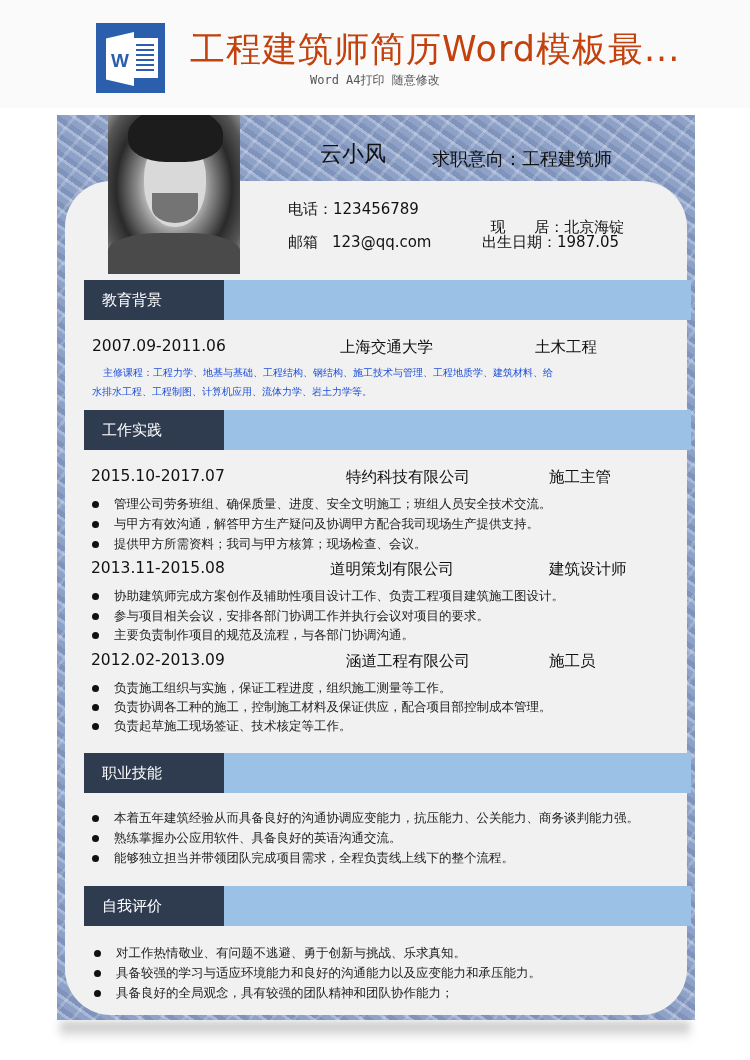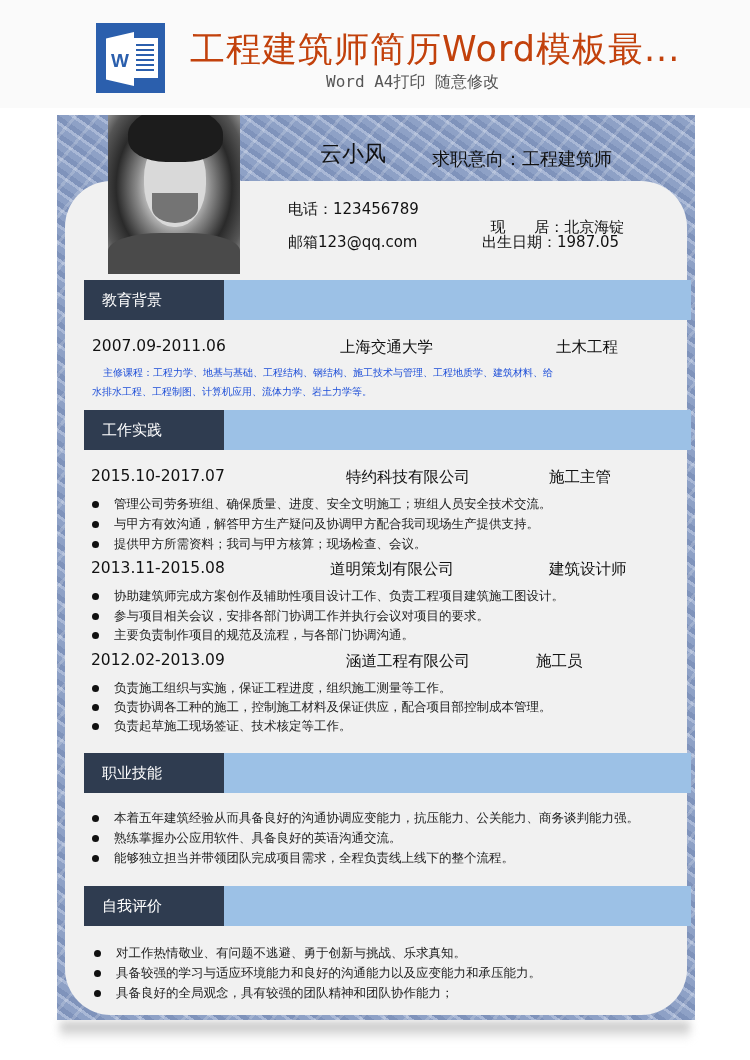--- a/index.html
+++ b/index.html
@@ -10,21 +10,21 @@
   .hdr { position: absolute; left: 0; top: 0; width: 750px; height: 108px; background: #fafafa; }
   .word-icon { position: absolute; left: 96px; top: 23px; width: 69px; height: 70px; background: #2b5fad; }
   .word-icon .page { position: absolute; left: 10px; top: 9px; width: 48px; height: 54px; }
   .word-icon .doc { position: absolute; left: 26px; top: 6px; width: 26px; height: 40px; background: #fff; }
   .word-icon .doc i { position: absolute; left: 4px; width: 18px; height: 2px; background: #2b5fad; }
   .word-icon .cover { position: absolute; left: 0; top: 0; width: 28px; height: 54px; background: #fff;
       clip-path: polygon(0 12%, 100% 0, 100% 100%, 0 88%); }
   .word-icon .w { position: absolute; left: 2px; top: 18px; width: 24px; text-align: center; color: #2b5fad;
       font-weight: bold; font-size: 19px; font-family: "Liberation Sans", sans-serif; }
   .title { position: absolute; left: 190px; top: 26px; font-size: 35px; font-family: "DejaVu Sans", sans-serif; color: #c2410c; letter-spacing: 1px; white-space: nowrap; }
-  .subtitle { position: absolute; left: 310px; top: 72px; font-size: 16px; color: #555; font-family: "DejaVu Sans Mono", monospace; white-space: nowrap; margin-left: 16px; }
+  .subtitle { position: absolute; left: 310px; top: 72px; font-size: 12px; color: #555; font-family: "DejaVu Sans Mono", monospace; white-space: nowrap; }
 
   
   .sheet-shadow { position: absolute; left: 60px; top: 1022px; width: 630px; height: 18px;
       background: linear-gradient(#b8b8b8, rgba(255,255,255,0)); filter: blur(4px); }
   .sheet { position: absolute; left: 57px; top: 115px; width: 638px; height: 905px; overflow: hidden;
       background:
         radial-gradient(circle at 20% 30%, rgba(255,255,255,0.35) 0 6px, transparent 7px),
         radial-gradient(circle at 70% 60%, rgba(255,255,255,0.3) 0 5px, transparent 6px),
         repeating-linear-gradient(35deg, #8ea1c6 0 6px, #a9b8d6 6px 9px, #7f93bb 9px 14px),
         #8fa2c7; }
@@ -92,32 +92,32 @@
 <div class="name">云小风</div>
 <div class="intent">求职意向：工程建筑师</div>
 
 <div class="info" style="left:288px;top:200px;">
   <span>电话：</span><span>123456789</span>
 </div>
 <div class="info" style="left:481px;top:200px;white-space:pre;">
   <span>现      居：</span><span>北京海锭</span>
 </div>
 <div class="info" style="left:288px;top:233px;">
-  <span>邮箱</span><span style="margin-left:0">123@qq.com</span>
+  <span>邮箱</span><span style="margin-left:14px">123@qq.com</span>
 </div>
 <div class="info" style="left:482px;top:233px;">
   <span>出生日期：</span><span>1987.05</span>
 </div>
 
 <div class="sec" style="top:280px;">
   <div class="tag">教育背景</div>
 </div>
 <div class="row" style="left:92px;top:337px;">2007.09-2011.06</div>
 <div class="row" style="left:340px;top:337px;">上海交通大学</div>
-<div class="row" style="left:556px;top:337px;">土木工程</div>
+<div class="row" style="left:535px;top:337px;">土木工程</div>
 <div class="txt" style="left:103px;top:366px;">主修课程：工程力学、地基与基础、工程结构、钢结构、施工技术与管理、工程地质学、建筑材料、给</div>
 <div class="txt" style="left:92px;top:385px;">水排水工程、工程制图、计算机应用、流体力学、岩土力学等。</div>
 
 <div class="sec" style="top:410px;">
   <div class="tag">工作实践</div>
 </div>
 
 <div class="row" style="left:91px;top:467px;">2015.10-2017.07</div>
 <div class="row" style="left:346px;top:467px;">特约科技有限公司</div>
 <div class="row" style="left:549px;top:467px;">施工主管</div>
@@ -145,21 +145,21 @@
     <span class="dot"></span>
     <span class="t">参与项目相关会议，安排各部门协调工作并执行会议对项目的要求。</span>
   </div>
 <div class="bullet" style="left:92px;top:627px;">
     <span class="dot"></span>
     <span class="t">主要负责制作项目的规范及流程，与各部门协调沟通。</span>
   </div>
 
 <div class="row" style="left:91px;top:651px;">2012.02-2013.09</div>
 <div class="row" style="left:346px;top:651px;font-family:Liberation Mono, monospace;">涵道工程有限公司</div>
-<div class="row" style="left:536px;top:651px;">施工员</div>
+<div class="row" style="left:549px;top:651px;">施工员</div>
 <div class="bullet" style="left:92px;top:680px;">
     <span class="dot"></span>
     <span class="t">负责施工组织与实施，保证工程进度，组织施工测量等工作。</span>
   </div>
 <div class="bullet" style="left:92px;top:699px;">
     <span class="dot"></span>
     <span class="t">负责协调各工种的施工，控制施工材料及保证供应，配合项目部控制成本管理。</span>
   </div>
 <div class="bullet" style="left:92px;top:718px;">
     <span class="dot"></span>

